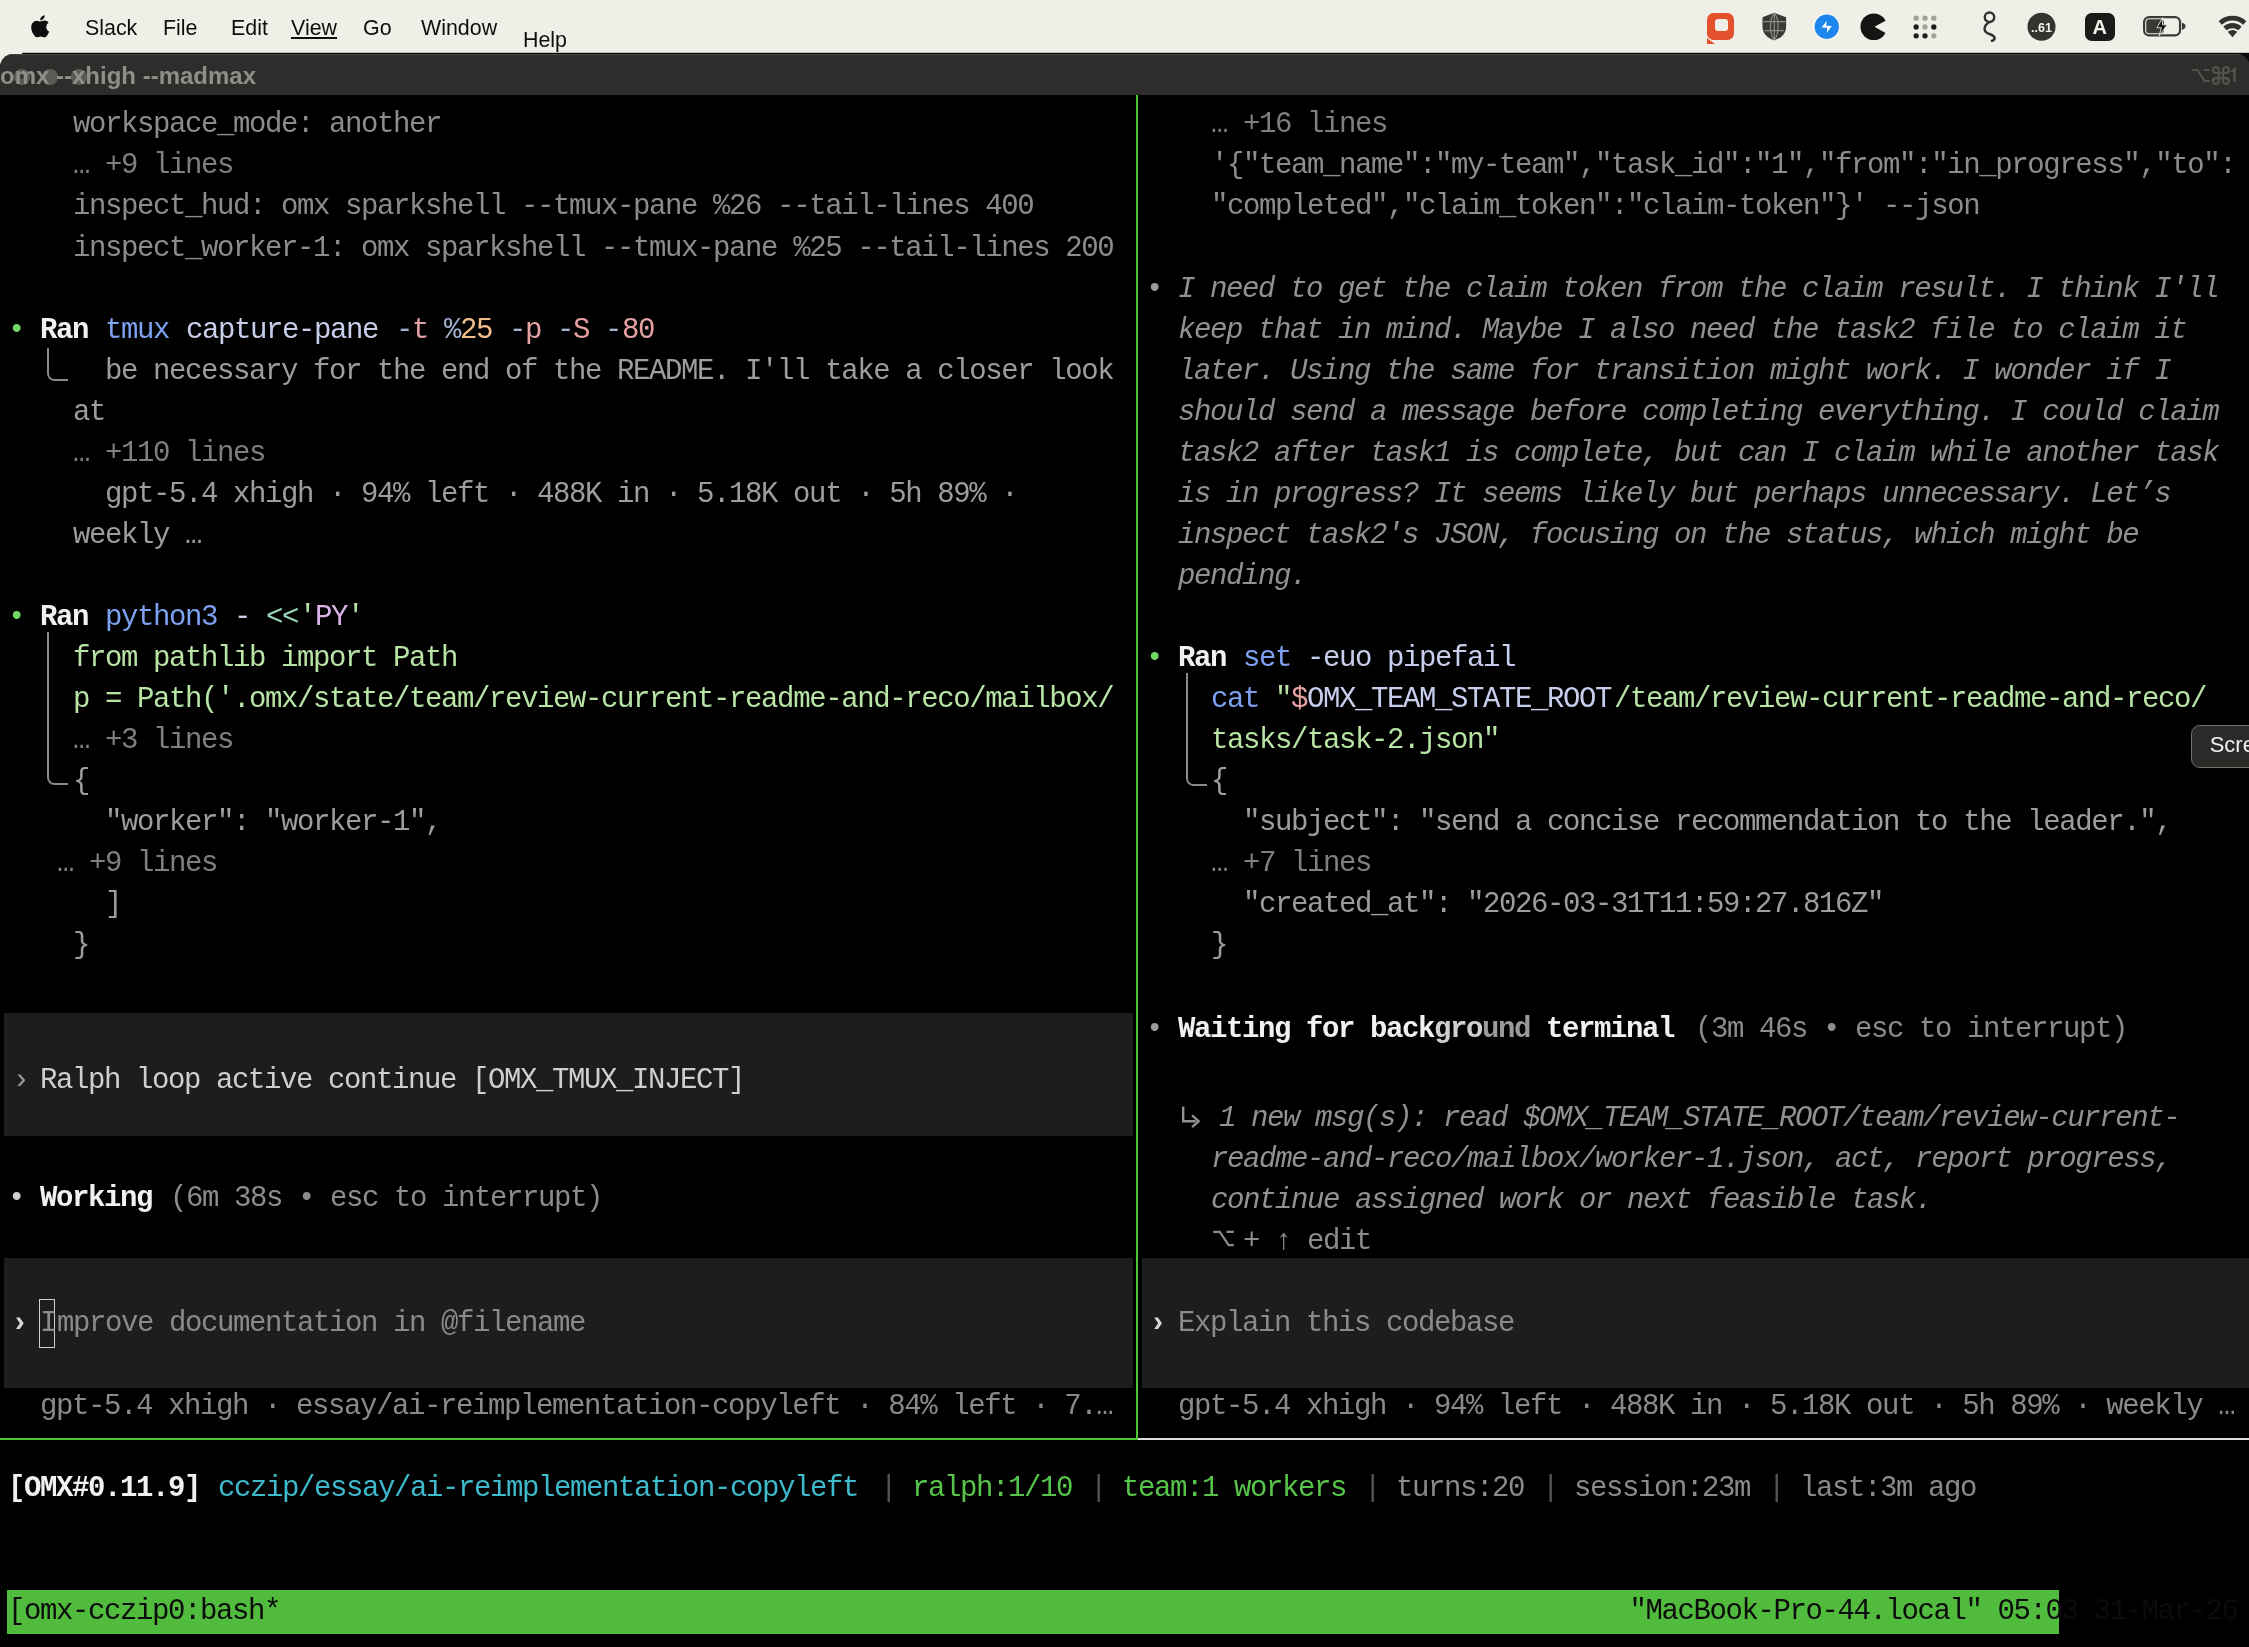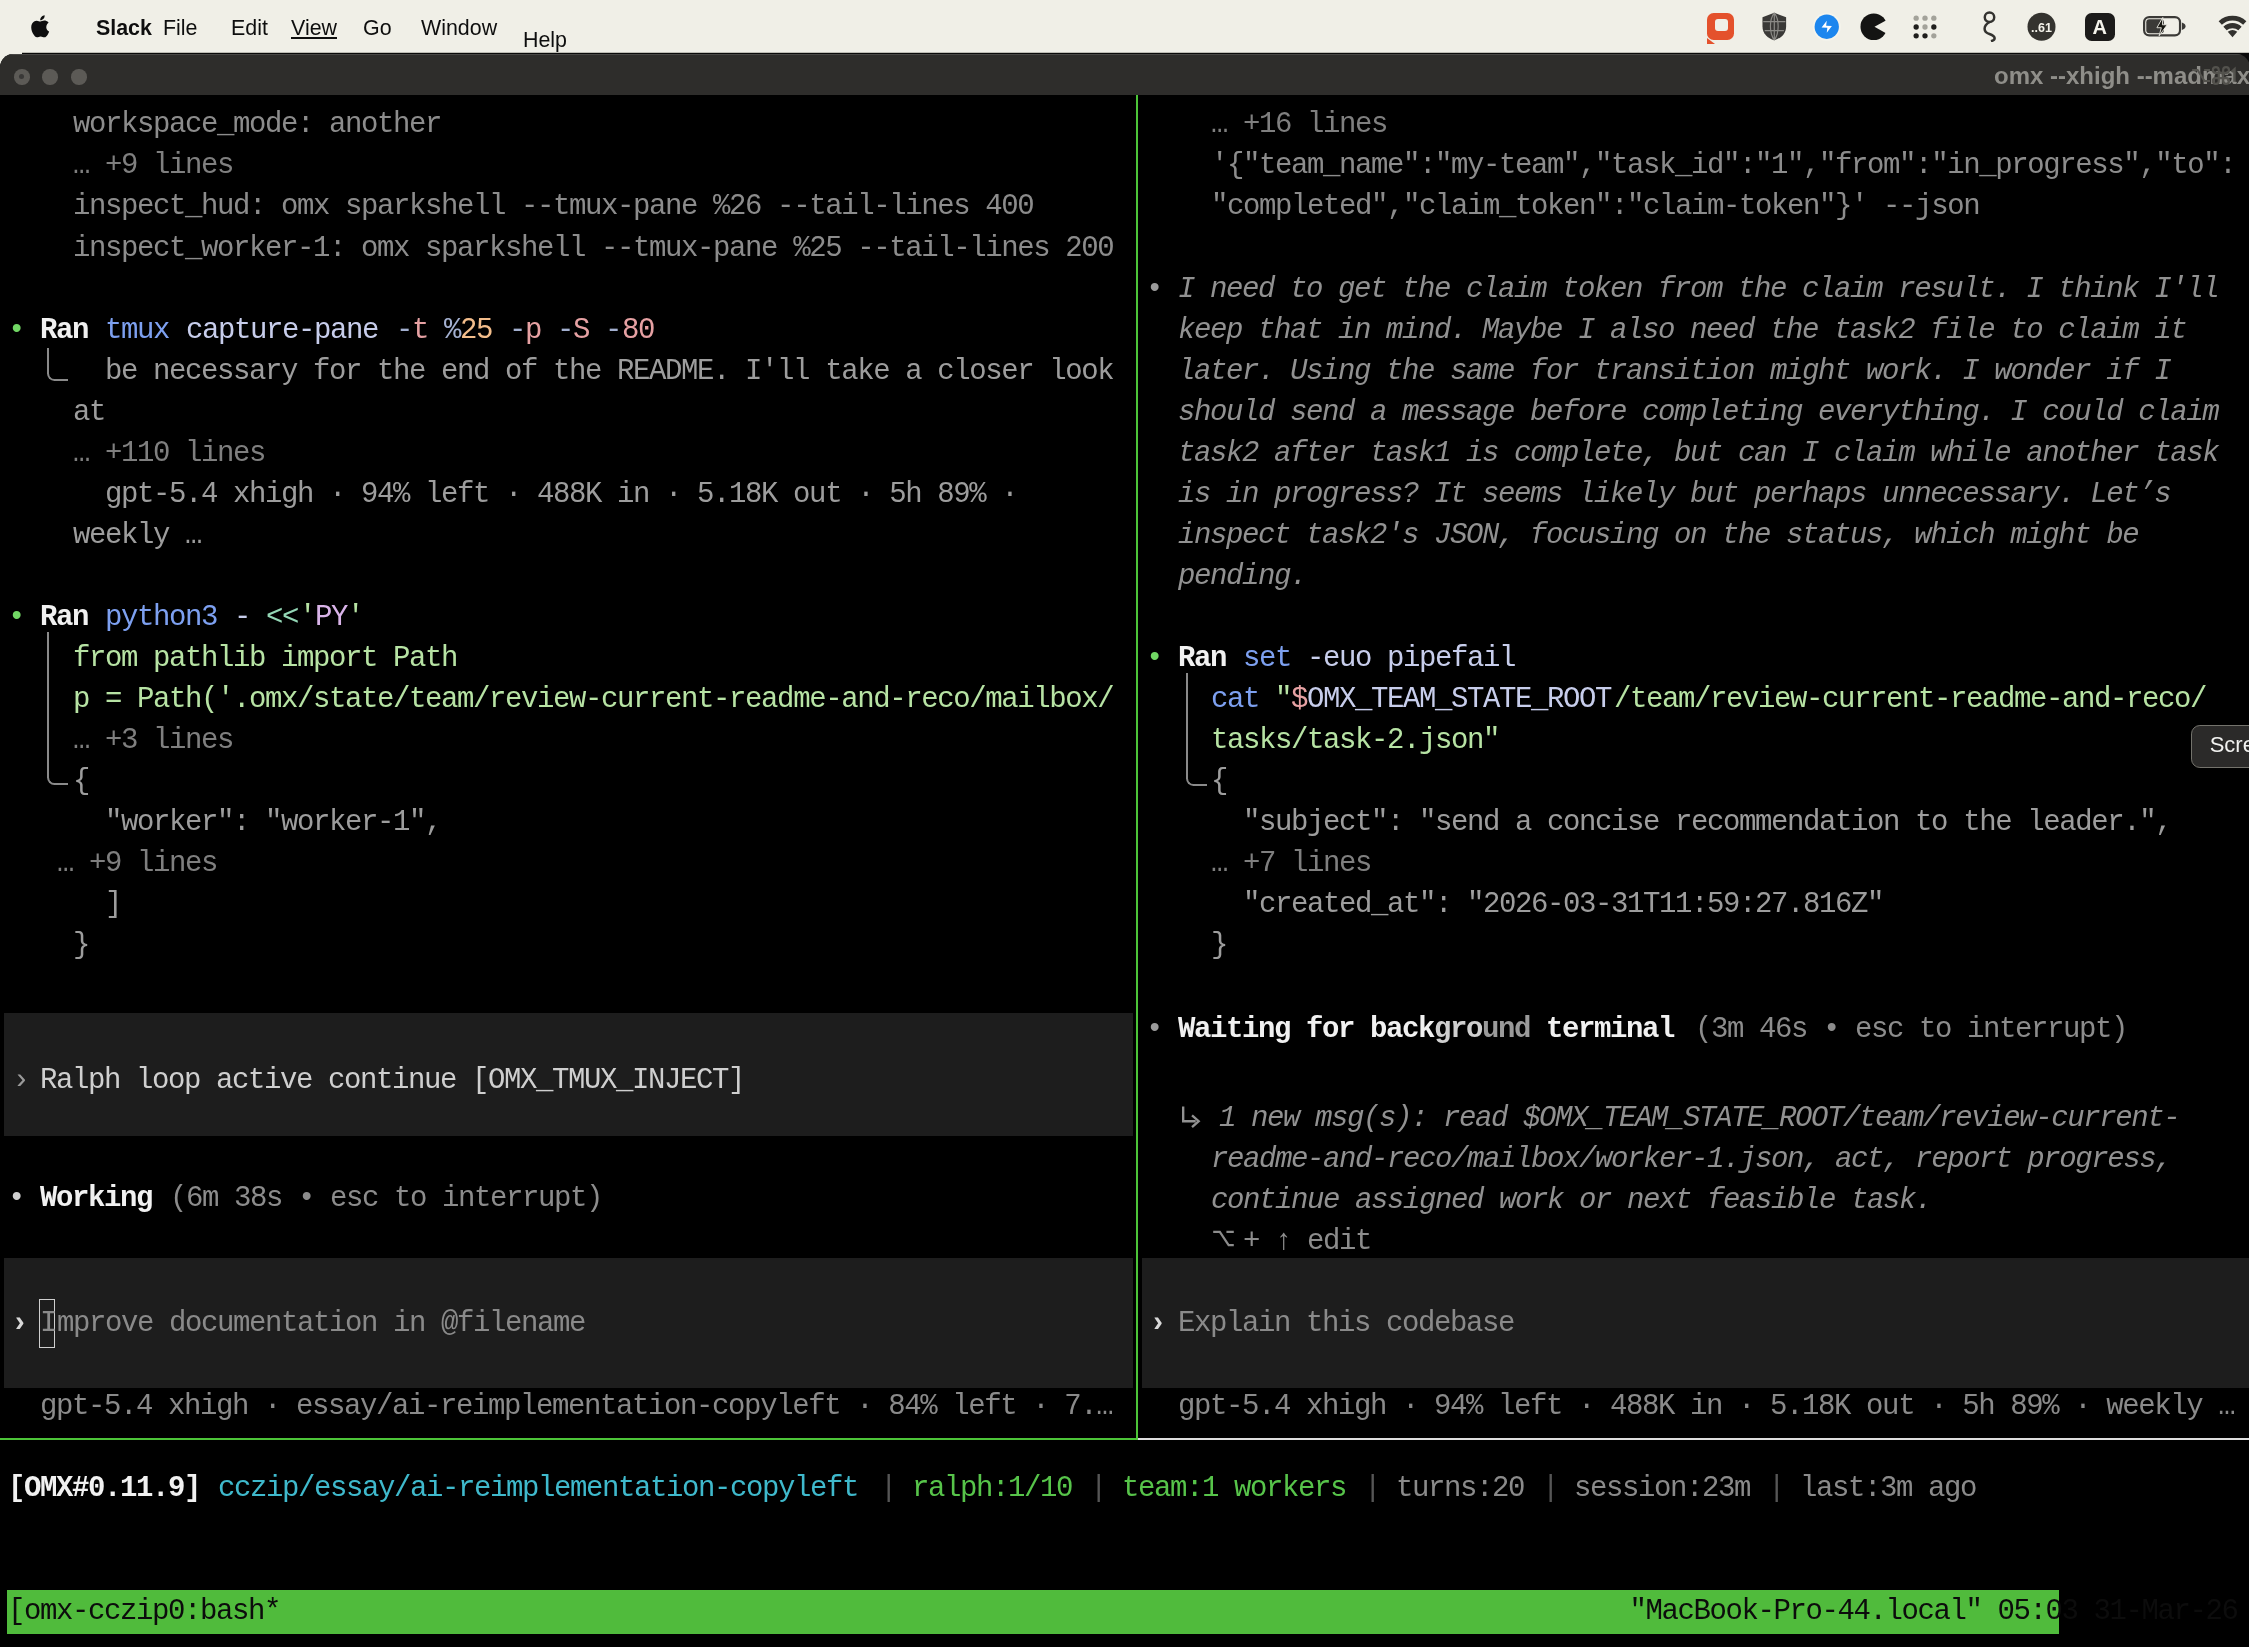--- a/index.html
+++ b/index.html
@@ -1,20 +1,20 @@
 <!DOCTYPE html>
 <html style="font-size:11.8px"><head><meta charset="utf-8"><style>
 html,body{margin:0;padding:0;background:#000;}
 #page{position:relative;width:2250px;height:1648px;overflow:hidden;background:#0a0a0a;}
 #menubar{position:absolute;left:0;top:0;width:2250px;height:52px;background:#f0efe7;border-bottom:0.7px solid #bdbcb4;}
 .mi{position:absolute;top:0;height:52px;line-height:56px;font-family:"Liberation Sans",sans-serif;font-size:21.4px;color:#0e0e0e;white-space:pre;}
 #win{position:absolute;left:0;top:54px;width:2250px;height:1594px;background:#000;border-radius:13.3px 13.3px 0 0;overflow:hidden;}
 #titlebar{position:absolute;left:0;top:0;width:2250px;height:41px;background:#2e2d2b;border-top:1.5px solid #484745;box-sizing:border-box;}
 .tl{position:absolute;top:14px;width:15.5px;height:15.5px;border-radius:50%;background:#5c5a56;}
-#wtitle{position:absolute;left:0;top:0;width:2250px;height:41px;line-height:41px;text-align:right;font-family:"Liberation Sans",sans-serif;font-size:24px;font-weight:bold;color:#8f8e89;}
+#wtitle{position:absolute;left:0;top:0;width:2250px;height:41px;line-height:41px;text-align:left;font-family:"Liberation Sans",sans-serif;font-size:24px;font-weight:bold;color:#8f8e89;}
 #term{position:absolute;left:0;top:41px;width:2250px;height:1552px;background:#000;}
 #lp,#rp{position:absolute;top:0;height:1346px;overflow:hidden;}
 #lp{left:0;width:1136px;}
 #rp{left:1139px;width:1111px;}
 .m{position:absolute;font-family:"Liberation Mono",monospace;font-size:29px;line-height:41px;letter-spacing:-1.4px;white-space:pre;color:#8c8c8c;}
 .g{color:#8c8c8c;}
 .w{color:#f1f1f1;font-weight:bold;}
 .wd1{color:#cfcfcf;font-weight:bold;}
 .wd2{color:#9a9a9a;font-weight:bold;}
 .d{color:#7f7f7f;}
@@ -44,21 +44,21 @@
 #sbar{position:absolute;left:7.4px;top:1495px;width:2052px;height:44px;background:#50bb3c;}
 .sb{position:absolute;font-family:"Liberation Mono",monospace;font-size:29px;line-height:44px;letter-spacing:-1.4px;color:#0c0c0c;white-space:pre;}
 #screbox{position:absolute;left:2191px;top:630px;width:66px;height:41px;background:#2b2a29;border:1.5px solid #74736c;border-radius:8.9px;}
 #scretxt{position:absolute;left:17.7px;top:0;height:38px;line-height:38px;font-family:"Liberation Sans",sans-serif;font-size:22px;color:#f1f1ef;}
 </style></head><body>
 <div id="page">
   <div id="menubar">
     <svg style="position:absolute;left:31px;top:14px;width:19px;height:25px;" viewBox="0 0 28 34">
         <path fill="#0e0e0e" d="M22.5 17.8c0-4.1 3.4-6.1 3.5-6.2-1.9-2.8-4.9-3.2-6-3.3-2.5-.26-4.9 1.5-6.2 1.5-1.3 0-3.3-1.5-5.4-1.4-2.8.04-5.3 1.6-6.7 4.1-2.9 5-.74 12.4 2.1 16.4 1.4 2 3 4.2 5.1 4.1 2-.08 2.8-1.3 5.3-1.3 2.5 0 3.2 1.3 5.4 1.3 2.2-.04 3.6-2 4.9-4 1.6-2.3 2.2-4.5 2.3-4.6-.05-.02-4.3-1.7-4.3-6.6zM18.4 5.6c1.1-1.4 1.9-3.3 1.7-5.2-1.6.07-3.6 1.1-4.8 2.5-1 1.2-2 3.2-1.7 5 1.8.14 3.6-.91 4.8-2.3z"></path>
       </svg>
-    <span class="mi" style="left:96px;font-weight:bold;">Slack</span>
+    <span class="mi" style="left:85px;font-weight:normal;">Slack</span>
     <span class="mi" style="left:163px;">File</span>
     <span class="mi" style="left:231px;">Edit</span>
     <span class="mi" style="left:291px;text-decoration:underline;">View</span>
     <span class="mi" style="left:363px;">Go</span>
     <span class="mi" style="left:421px;">Window</span>
     <span class="mi" style="left:523px;margin-top:12px;">Help</span>
 
 <div style="position:absolute;left:1707px;top:12.5px;width:27px;height:27px;background:#e4512c;border-radius:6.6px;"></div>
 <div style="position:absolute;left:1715px;top:18.5px;width:12.5px;height:12.5px;background:#f0efe7;border-radius:3px;"></div>
 <div style="position:absolute;left:1707px;top:38px;width:0;height:0;border-left:8px solid #e4512c;border-top:6.6px solid transparent;"></div>

